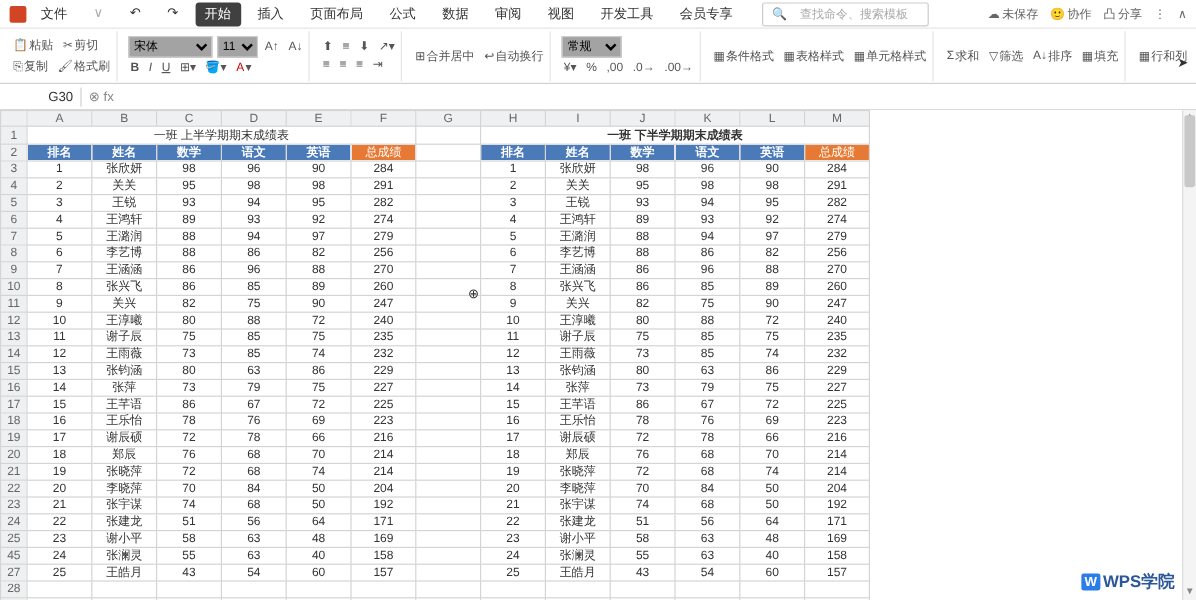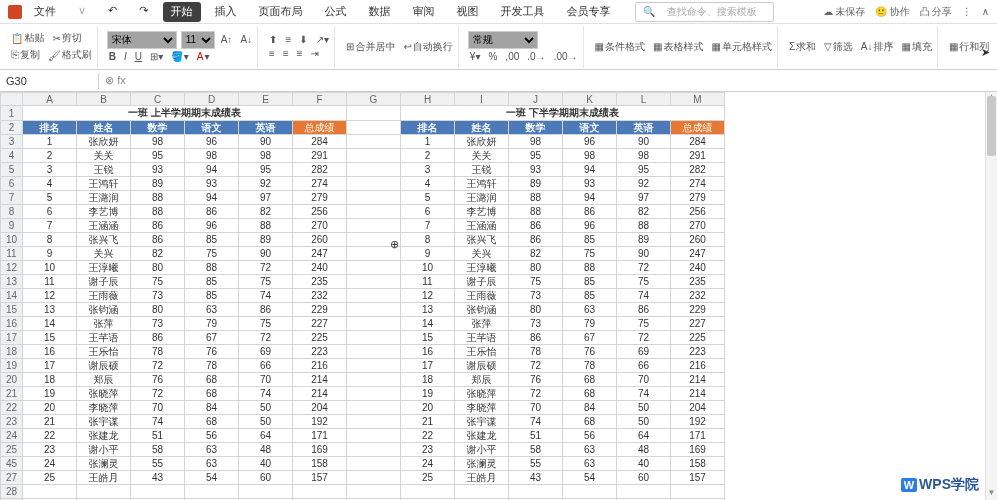--- a/index.html
+++ b/index.html
@@ -10,21 +10,21 @@
 .menu-tabs span{padding:2px 8px;cursor:pointer}
 .menu-tabs .active{background:#404040;color:#fff;border-radius:3px}
 .top-right{margin-left:auto;display:flex;gap:10px;font-size:10px;color:#666;align-items:center}
 .top-right span{display:flex;align-items:center;gap:2px}
 .ribbon{height:46px;background:#fff;border-bottom:1px solid #d0d0d0;display:flex;align-items:center;padding:2px 6px;gap:6px;font-size:10px;color:#555}
 .rb-group{display:flex;flex-direction:column;gap:1px;padding:0 3px;border-right:1px solid #e5e5e5;height:42px;justify-content:center}
 .rb-row{display:flex;gap:4px;align-items:center}
 .rb-btn{padding:1px 2px;cursor:pointer;display:flex;align-items:center;gap:1px;white-space:nowrap}
 select.rb-sel{border:1px solid #ccc;font-size:10px;height:18px;background:#a3a3a3}
 .namebox-row{height:22px;border-bottom:1px solid #d0d0d0;display:flex;align-items:center;background:#fff}
-.namebox{width:99px;border-right:1px solid #d0d0d0;padding:2px 6px;font-size:11px;text-align:left}
+.namebox{width:68px;border-right:1px solid #d0d0d0;padding:2px 6px;font-size:11px;text-align:right}
 .fx-ico{padding:0 6px;color:#888}
 .fxbar{flex:1;padding:2px 6px}
 .sheet-wrap{position:absolute;top:92px;left:0;right:12px;bottom:0;overflow:auto;background:#fff}
 .grid{border-collapse:collapse;table-layout:fixed}
 .grid th,.grid td{border:1px solid #d4d4d4;height:13px;font-size:10px;text-align:center;padding:0;overflow:hidden;white-space:nowrap}
 .grid th{background:#eef0f2;color:#666;font-weight:normal}
 .grid th.rowh{width:22px;background:#eef0f2}
 .colA{width:22px}.colCH{width:54px}
 .cell{height:13px;line-height:13px}
 .hdr-blue{background:#4a7ab8;color:#fff;font-weight:bold}
@@ -116,21 +116,21 @@
       </div>
  </div>
  <div class="rb-group">
   <div class="rb-row">
         <span class="rb-btn">⊞<br><span>合并居中</span></span>
         <span class="rb-btn">↩<br><span>自动换行</span></span>
       </div>
  </div>
  <div class="rb-group">
   <div class="rb-row">
-        <select class="rb-sel" style="width:70px"><option>常规</option></select>
+        <select class="rb-sel" style="width:50px"><option>常规</option></select>
       </div>
   <div class="rb-row">
         <span class="rb-btn">¥▾</span>
         <span class="rb-btn">%</span>
         <span class="rb-btn">,00</span>
         <span class="rb-btn">.0→</span>
         <span class="rb-btn">.00→</span>
       </div>
  </div>
  <div class="rb-group">
@@ -177,21 +177,21 @@
           <th class="colCH">G</th>
           <th class="colCH">H</th>
           <th class="colCH">I</th>
           <th class="colCH">J</th>
           <th class="colCH">K</th>
           <th class="colCH">L</th>
           <th class="colCH">M</th>
         </tr>
         <tr>
           <th class="rowh">1</th>
-          <td colspan="6" class="title-row" style="font-weight:bold">一班 上半学期期末成绩表</td>
+          <td colspan="6" class="title-row" style="font-weight:normal">一班 上半学期期末成绩表</td>
           <td></td>
           <td colspan="6" class="title-row" style="font-weight:bold">一班 下半学期期末成绩表</td>
         </tr>
         <tr>
           <th class="rowh">2</th>
           <td class="hdr-blue">
             <div class="cell">排名</div>
           </td>
           <td class="hdr-blue">
             <div class="cell">姓名</div>

